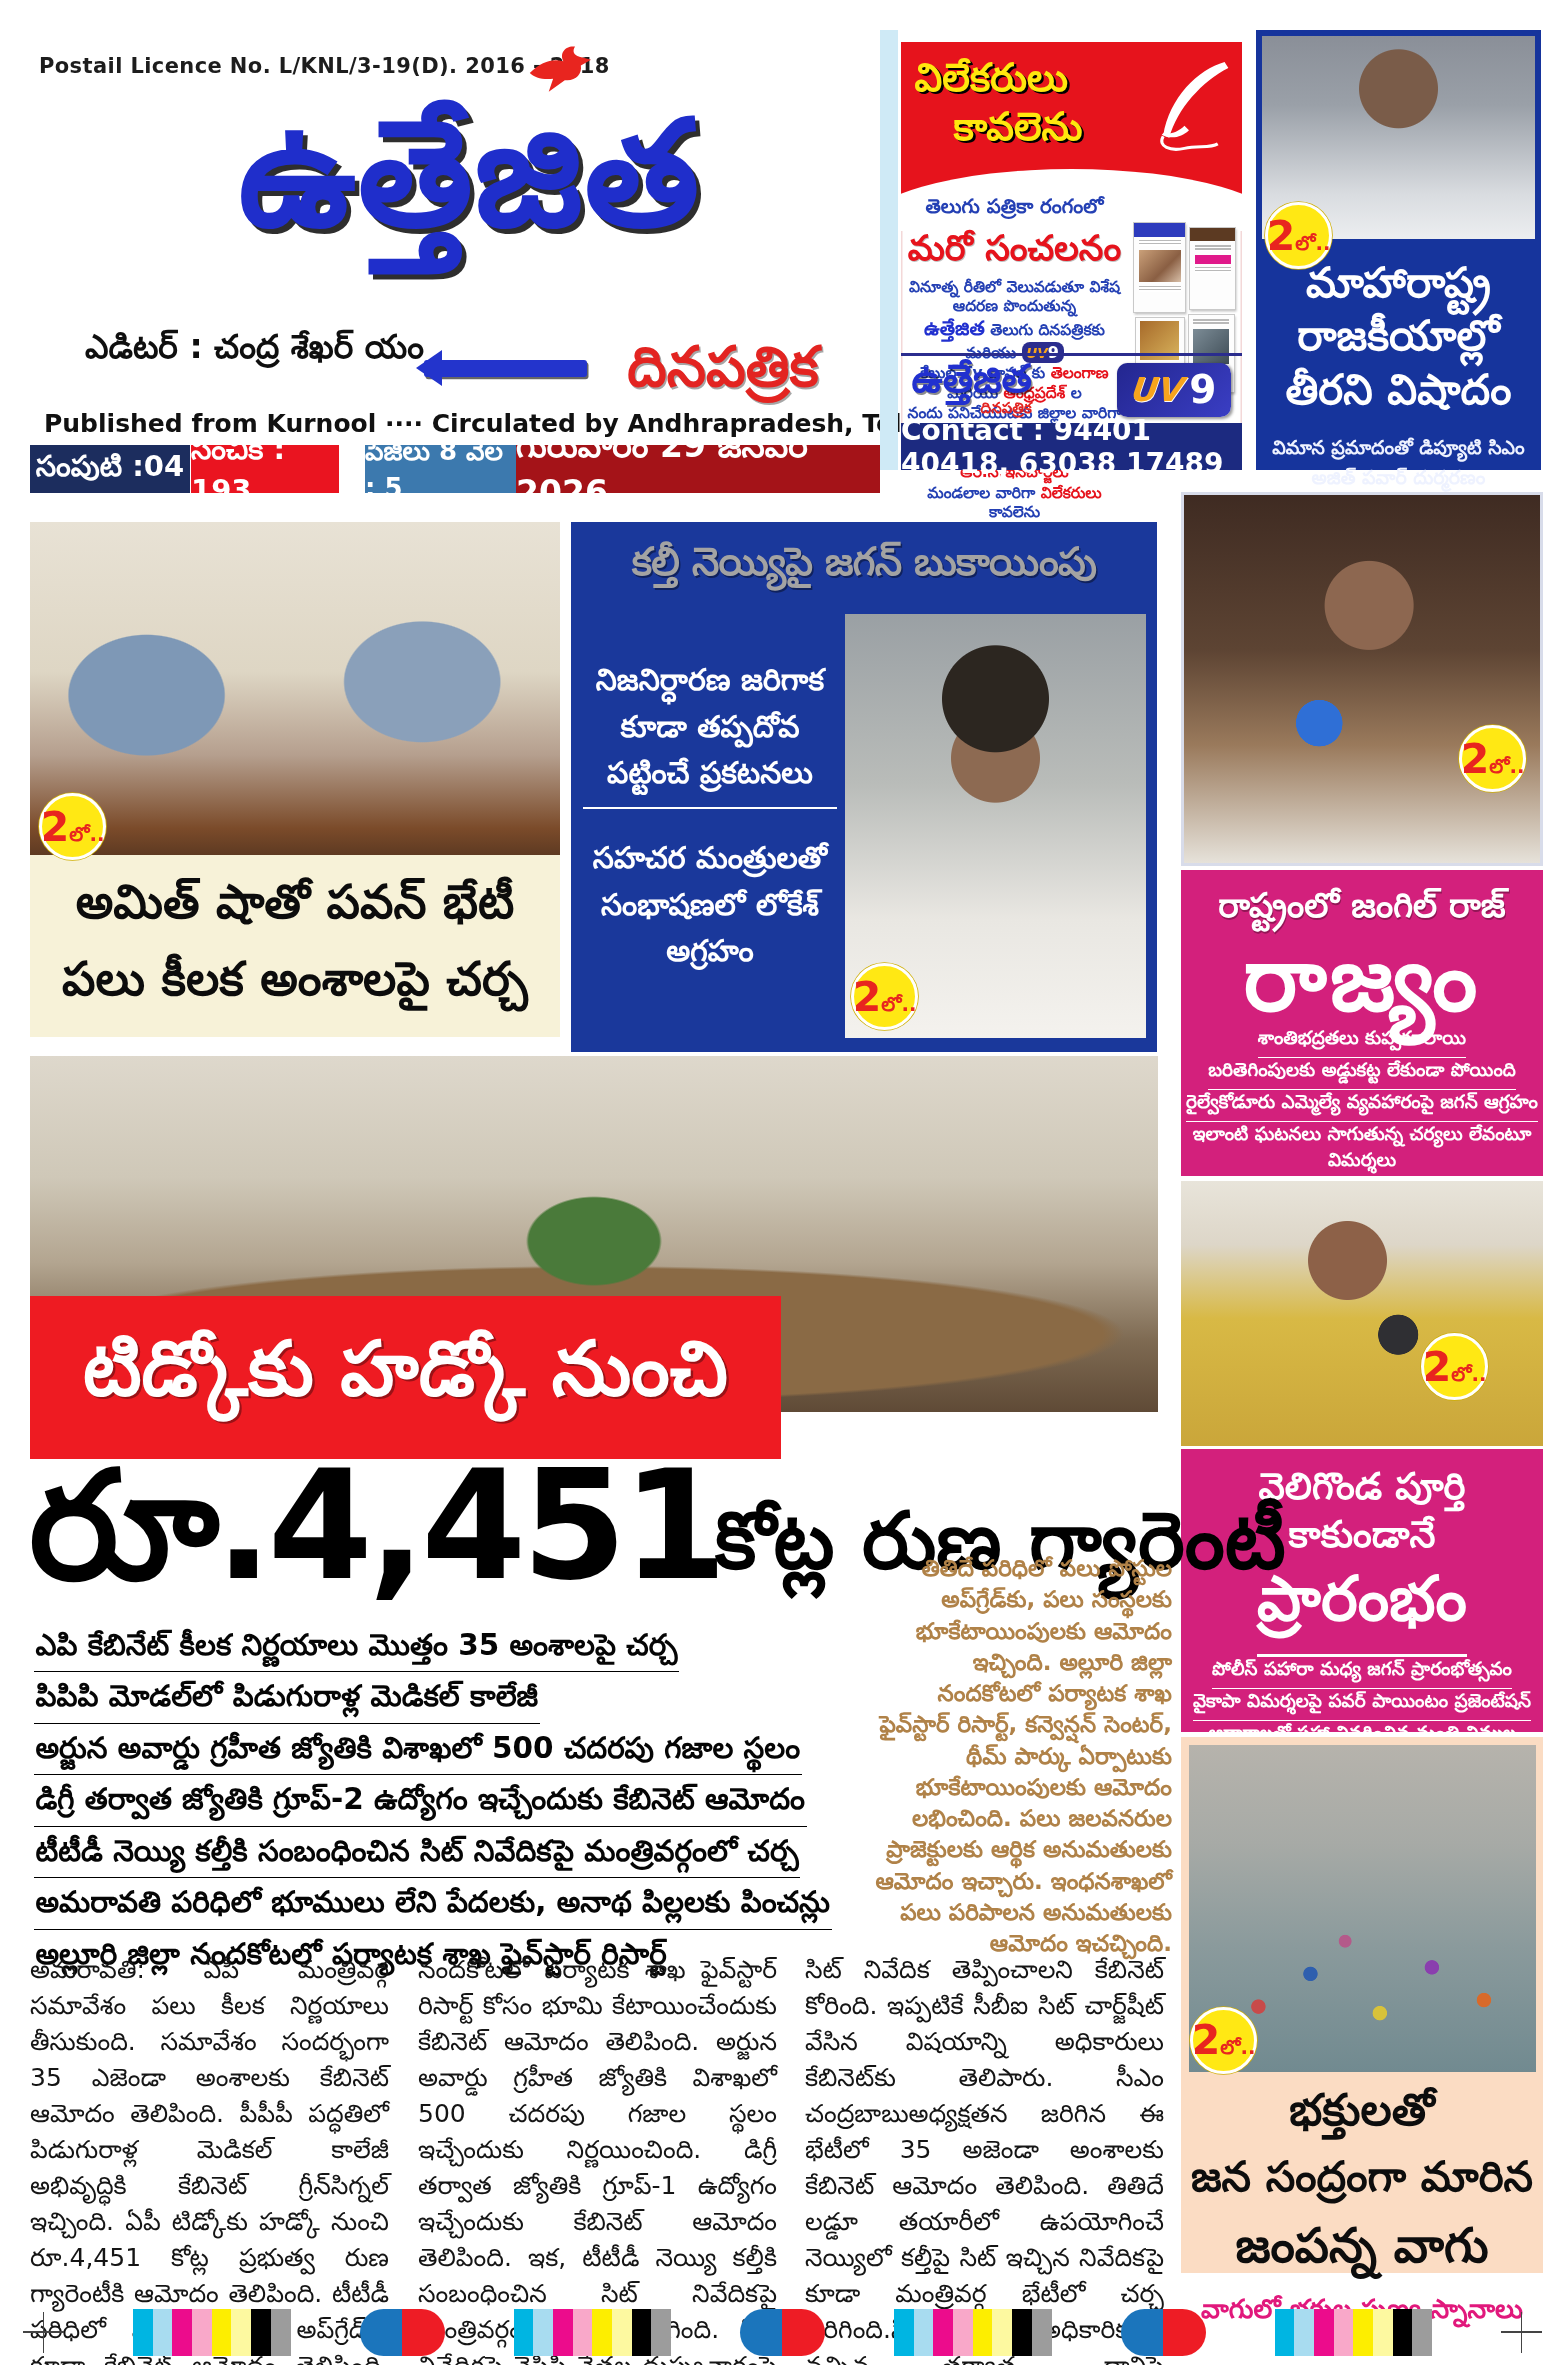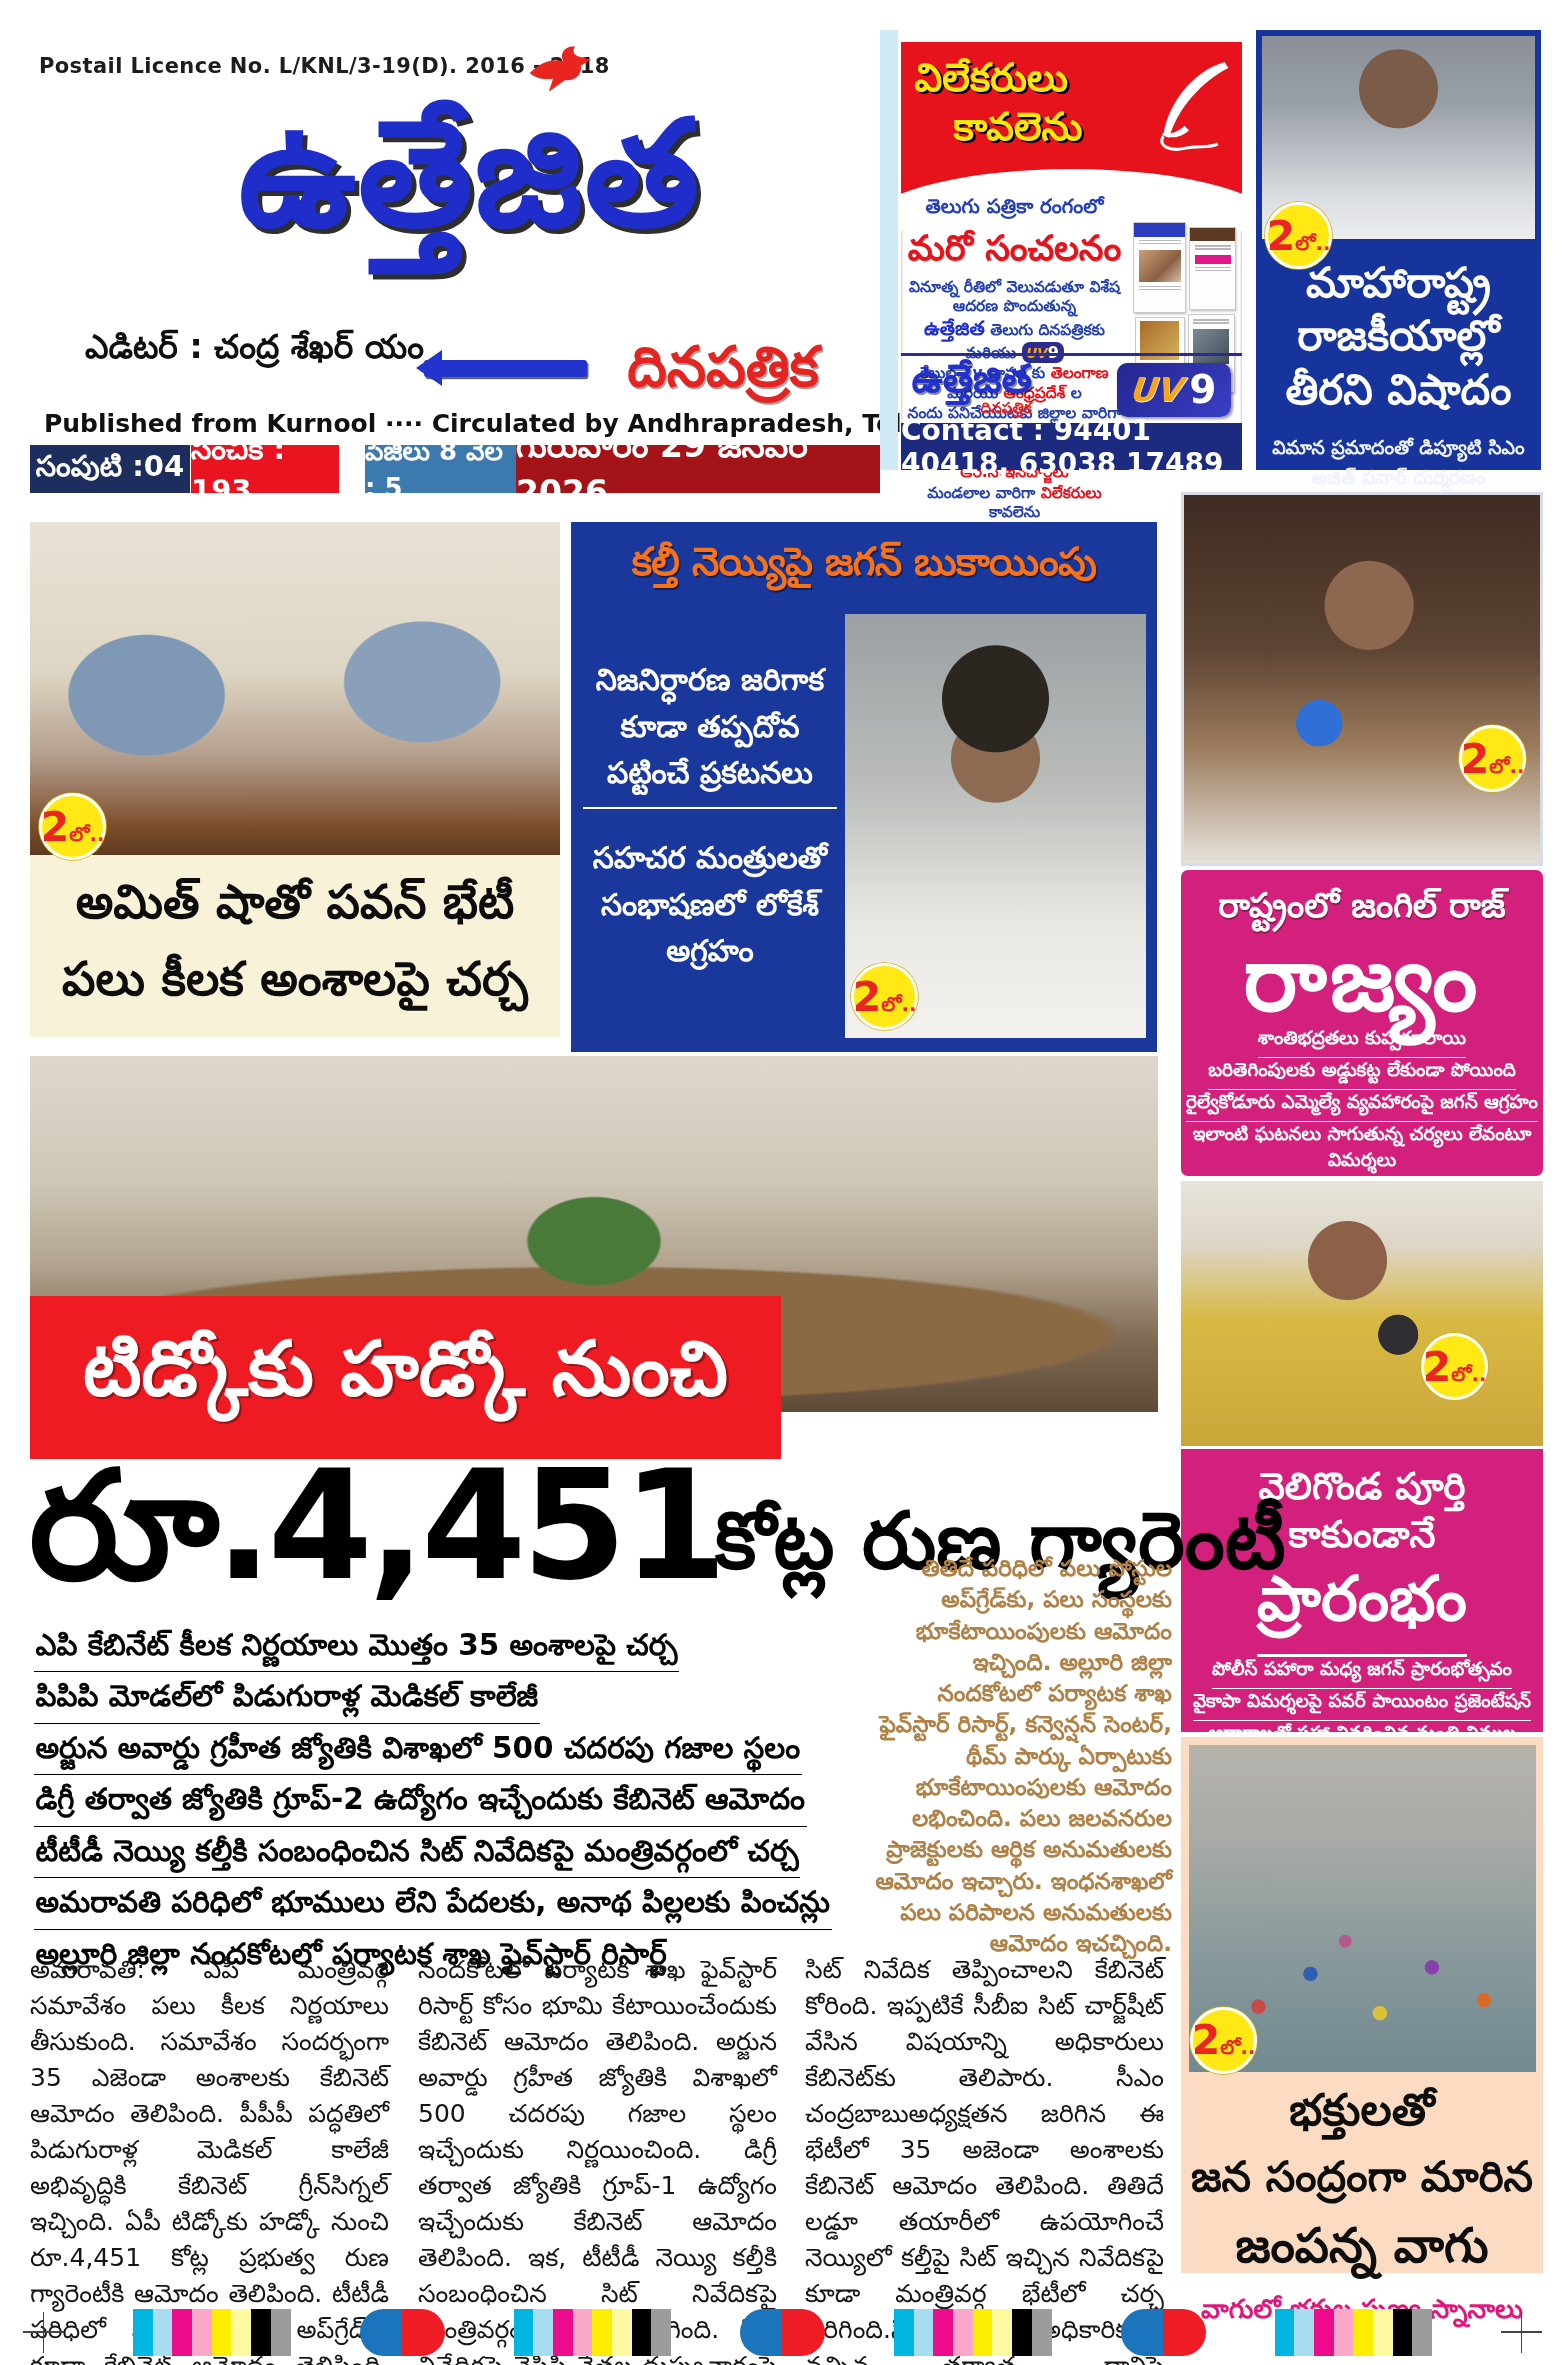--- a/index.html
+++ b/index.html
@@ -71,38 +71,38 @@
   .pawan-photo { left:30px; top:522px; width:530px; height:333px;
     background:radial-gradient(ellipse 79px 61px at 22% 52%, #7e98b6 98%, transparent),
                radial-gradient(ellipse 79px 61px at 74% 48%, #8aa0ba 98%, transparent),
                linear-gradient(180deg,#e8e2d5 0%, #ded6c4 45%, #b59f8e 70%, #7b4b2a 92%, #5e3a22 100%); }
   .pawan-circle { left:39px; top:793px; }
   .pawan-caption { left:30px; top:855px; width:530px; height:182px; background:#f7f2d8; display:flex; flex-direction:column; justify-content:center; text-align:center; gap:10.6px; }
   .pawan-caption div { font-size:47px; font-weight:800; color:#0c0c0c; }
 
   
   .ghee-box { left:571px; top:522px; width:586px; height:530px; background:#1a389b; }
-  .ghee-headline { position:absolute; left:0; top:16.6px; width:100%; text-align:center; color:#f97316; font-weight:800; font-size:39px; white-space:nowrap; letter-spacing:-0.8px; text-shadow:1.5px 1.5px 0 rgba(0,0,0,.4); }
+  .ghee-headline { position:absolute; left:0; top:16.6px; width:100%; text-align:center; color:#a3a3a3; font-weight:800; font-size:39px; white-space:nowrap; letter-spacing:-0.8px; text-shadow:1.5px 1.5px 0 rgba(0,0,0,.4); }
   .ghee-deck { position:absolute; left:12px; top:135px; width:254px; text-align:center; color:#fff; font-weight:800; font-size:30px; line-height:1.55; }
   .ghee-deck .d1 { display:inline-block; border-bottom:2.3px solid #fff; padding-bottom:10.6px; }
   .ghee-deck .d2 { display:block; margin-top:26px; }
   .ghee-photo { position:absolute; left:274px; top:92px; width:301px; height:424px;
     background:radial-gradient(circle at 50% 20%, #2c2620 53px, transparent 54px),
                radial-gradient(circle at 50% 34%, #8d6a52 44px, transparent 45px),
                linear-gradient(180deg,#9aa0a4 0%, #b9bcb9 40%, #e9e7e2 72%, #f4f2ee 100%); }
   .ghee-circle { position:absolute; left:6px; bottom:7.6px; }
 
   
   .jagan-photo { left:1181px; top:492px; width:362px; height:374px; border:3px solid #d8dcea;
     background:radial-gradient(circle at 38% 62%, #2f6fd6 23px, transparent 23.5px),
                radial-gradient(circle at 52% 30%, #8d6750 44px, transparent 45px),
                linear-gradient(180deg,#3f2b22 0%, #5d4433 42%, #9a7a5c 68%, #e6e2da 100%); }
   .jagan-circle { left:1459px; top:725px; }
   .pink-box { left:1181px; top:870px; width:362px; background:#d3207c; text-align:center; color:#fff; }
-  .jungle-box { height:306px; padding-top:15px;border-radius:7px; }
+  .jungle-box { height:306px; padding-top:15px; }
   .pink-kicker { font-size:34px; font-weight:800; text-shadow:0.8px 1.5px 0 rgba(0,0,0,.3); }
   .jungle-head { font-size:89px; font-weight:800; line-height:1.05; letter-spacing:3px; }
   .pink-bullet { display:inline-block; font-size:18.5px; font-weight:700; border-bottom:1.5px solid #fff; padding-bottom:3.8px; margin-top:1px; }
   .nimmala-photo { left:1181px; top:1181px; width:362px; height:265px;
     background:radial-gradient(circle at 46% 30%, #8d6148 39px, transparent 40px),
                radial-gradient(circle at 60% 58%, #2f2f33 19.7px, transparent 20.4px),
                linear-gradient(180deg,#e8e4da 0%, #ddd6c8 24%, #d8b945 52%, #caa63a 100%); }
   .nimmala-circle { left:1421px; top:1333px; }
   .veligonda-box { top:1449px; height:283px; padding-top:13.6px; }
   .veli-kicker { font-size:37px; font-weight:800; line-height:1.3; }

